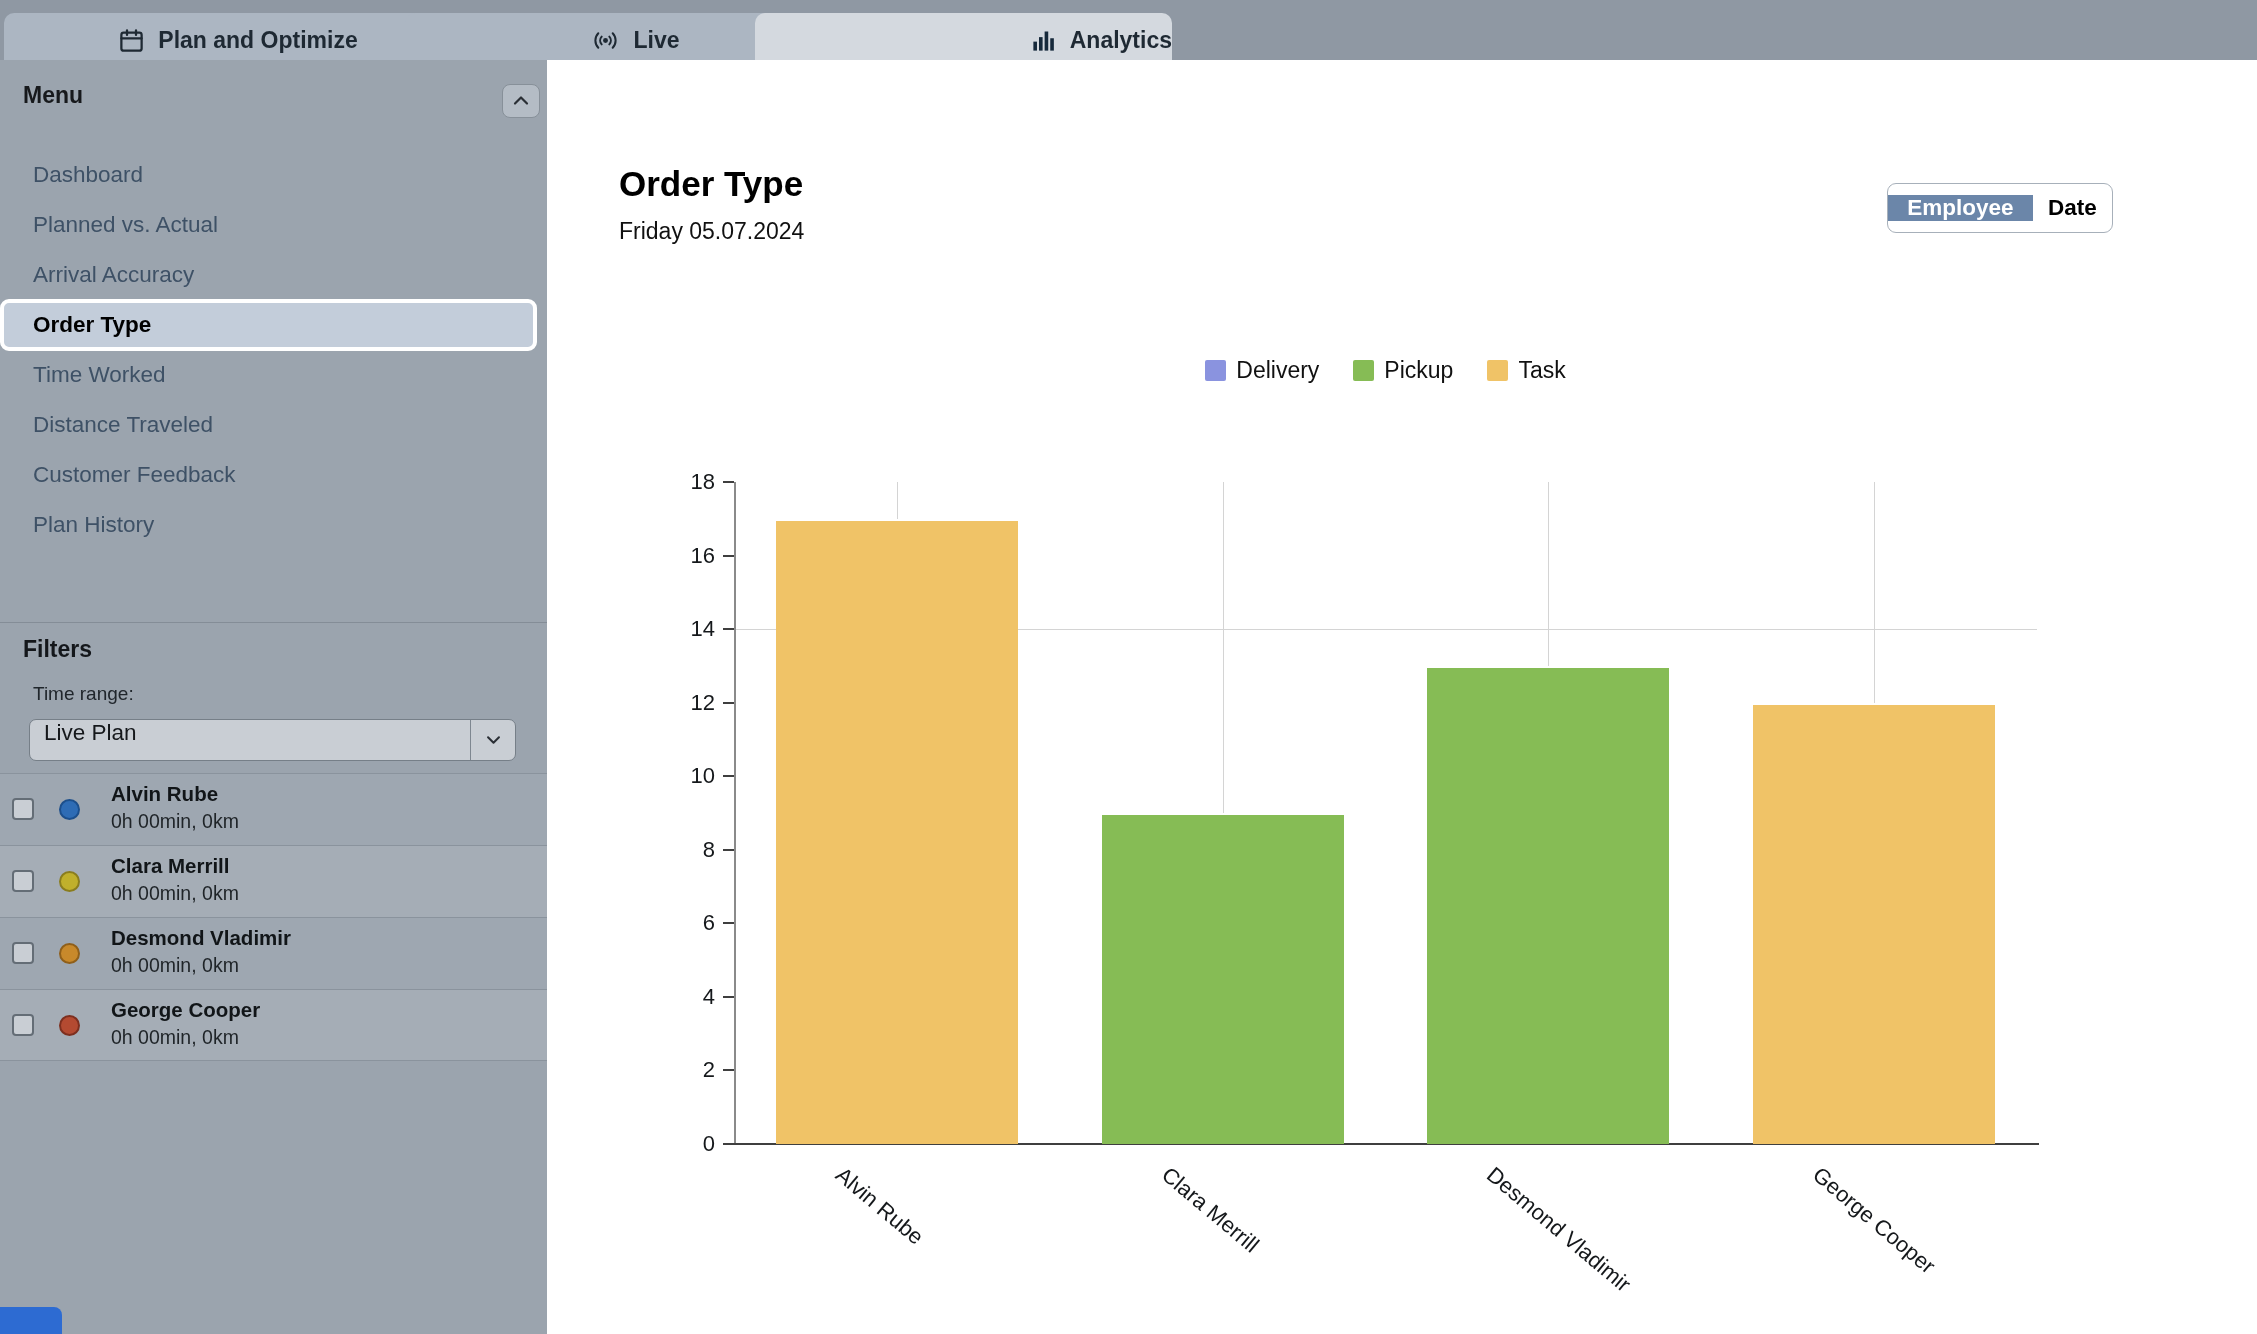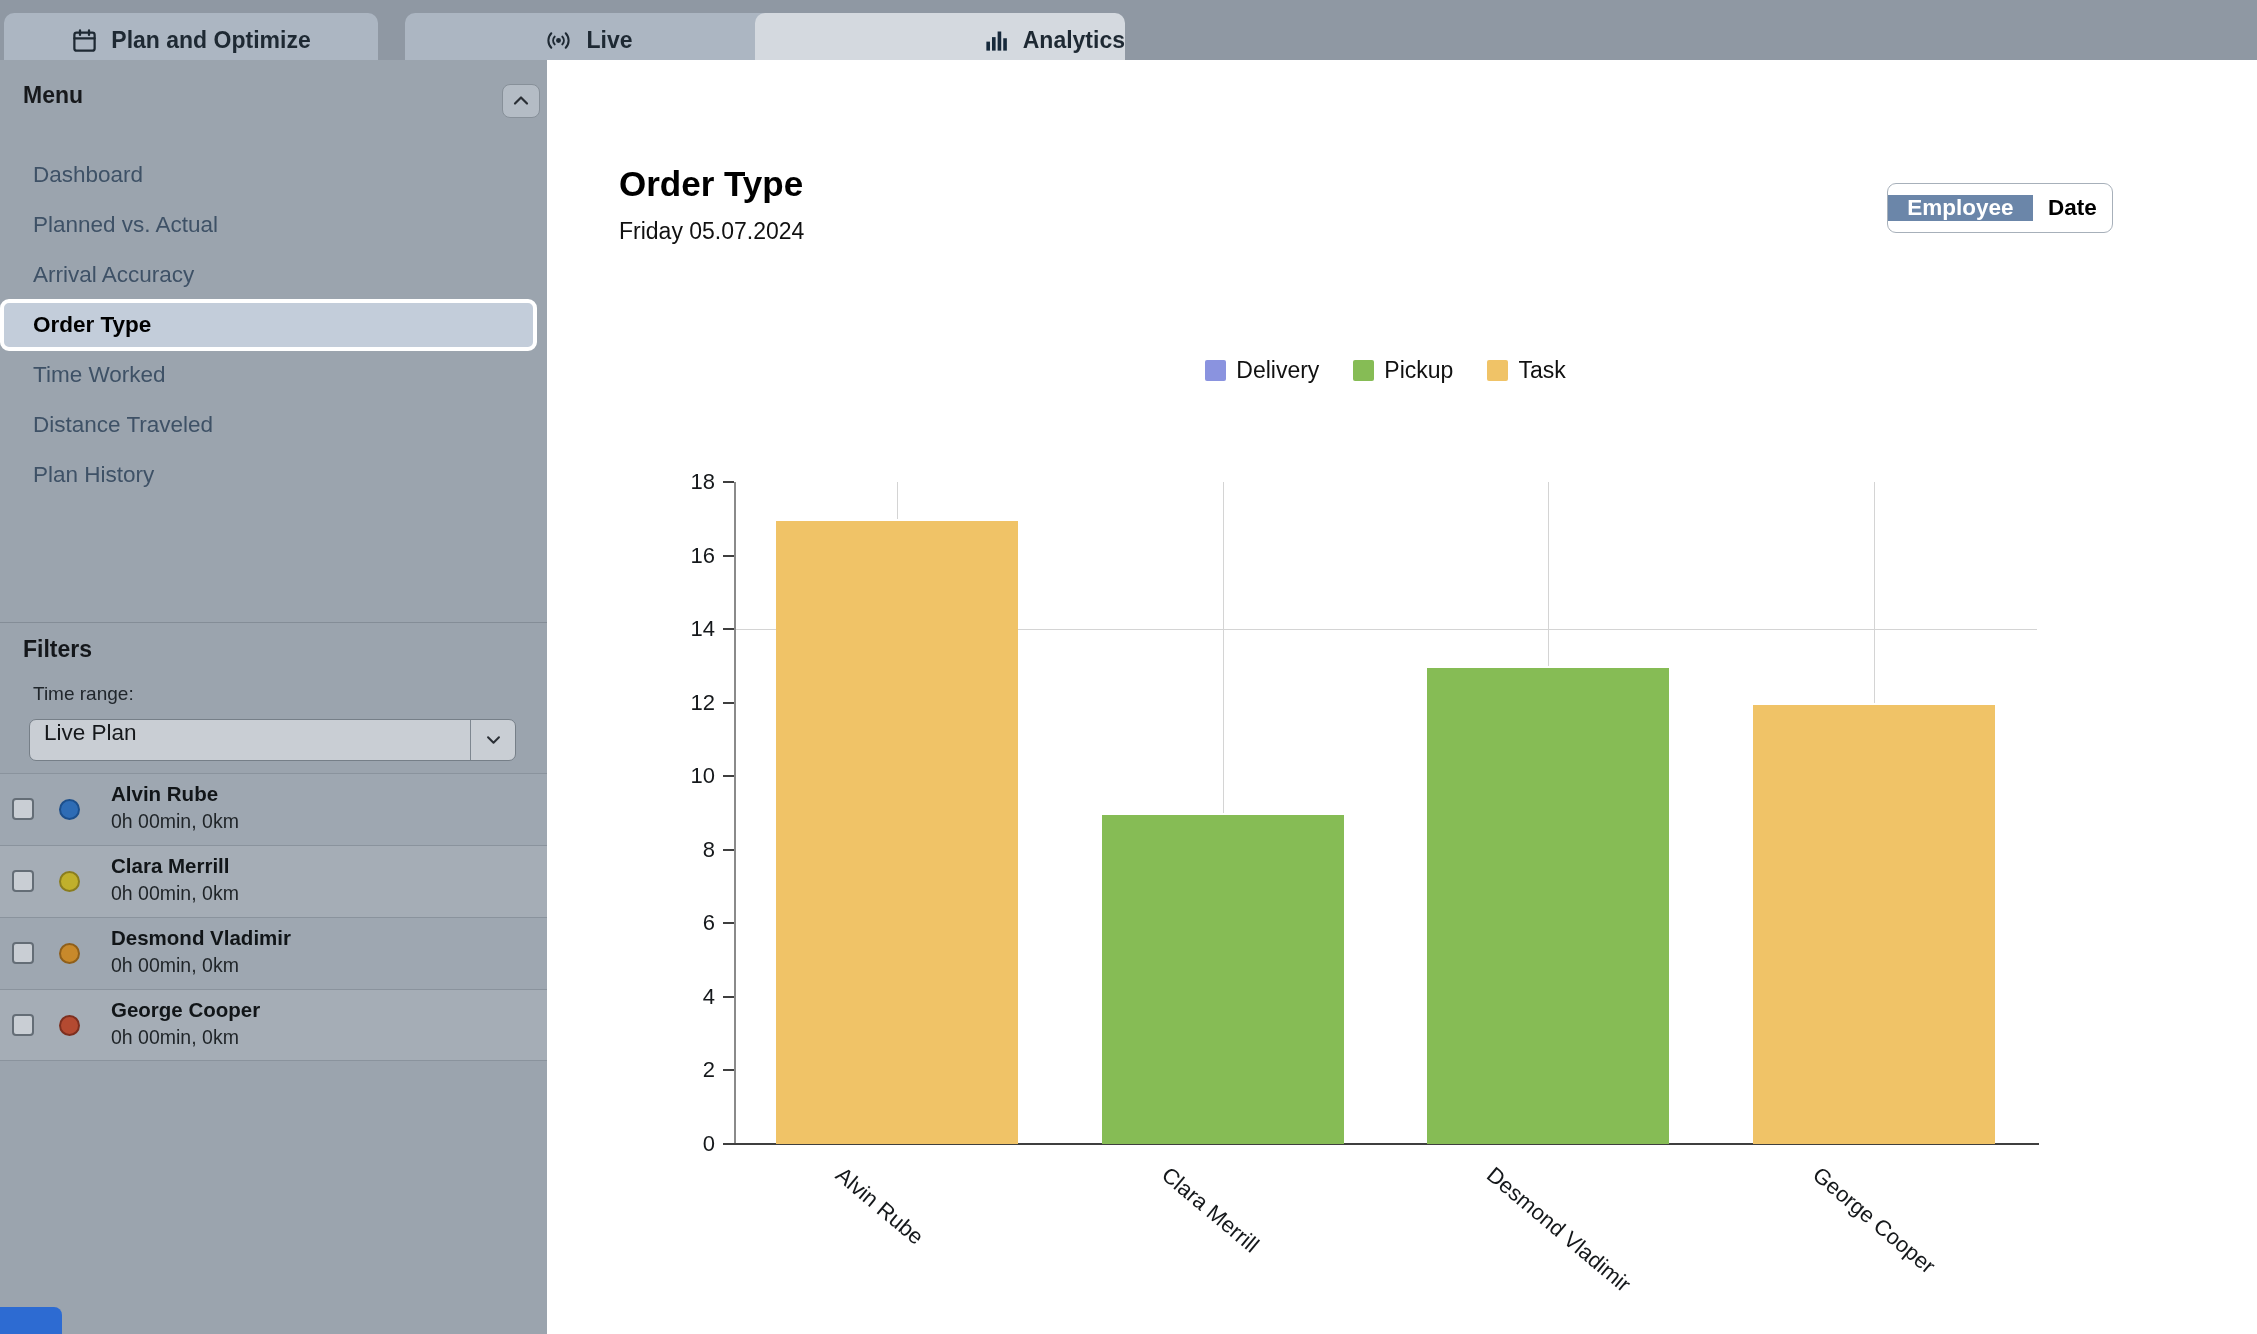--- a/index.html
+++ b/index.html
@@ -4,21 +4,21 @@
 <style>
   html,body{margin:0;padding:0;}
   body{
     width:2257px;height:1334px;position:relative;overflow:hidden;
     font-family:"Liberation Sans","DejaVu Sans",sans-serif;background:#fff;
   }
   
   .topbar{position:absolute;left:0;top:0;width:2257px;height:60px;background:#8F98A3;}
   .tab{position:absolute;top:13px;height:55px;border-radius:10px 10px 0 0;background:#ACB6C2;
        display:flex;align-items:center;justify-content:center;gap:13px;
-       font-size:23px;font-weight:700;color:#1E2933;cursor:pointer;}
+       font-size:23px;font-weight:700;color:#1E2933;cursor:pointer;padding-left:47px;}
   .tab.active{background:#D4D9DF;}
   .tab.t1{left:4px;width:374px;}
   .tab.t2{left:405px;width:367px;}
   .tab.t3{left:755px;width:370px;justify-content:flex-end;}
   .ticon{display:flex;align-items:center;}
   
   .sidebar{position:absolute;left:0;top:60px;width:547px;height:1274px;background:#9BA4AE;}
   .menu-title{position:absolute;left:23px;top:22px;font-size:23px;font-weight:700;color:#17191C;}
   .collapse-btn{position:absolute;left:502px;top:24px;width:38px;height:34px;background:#B4BCC5;
        border:1.5px solid #879099;border-radius:8px;display:flex;align-items:center;justify-content:center;
@@ -107,20 +107,21 @@
       </svg>
     </span>
   </button>
   <div class="menu-list">
       <div class="menu-item">Dashboard</div>
       <div class="menu-item">Planned vs. Actual</div>
       <div class="menu-item">Arrival Accuracy</div>
       <div class="menu-item selected">Order Type</div>
       <div class="menu-item">Time Worked</div>
       <div class="menu-item">Distance Traveled</div>
+      <div class="menu-item">Customer Feedback</div>
       <div class="menu-item">Plan History</div>
     </div>
 
   <div class="filters">
     <div class="filters-title">Filters</div>
     <div class="time-range-label">Time range:</div>
     <div class="dropdown">
       <span class="dd-value">Live Plan</span>
       <span class="dd-caret">
         <svg width="15" height="10" viewBox="0 0 16 11" fill="none" stroke="#2A2F35" stroke-width="2.2" stroke-linecap="round" stroke-linejoin="round">

